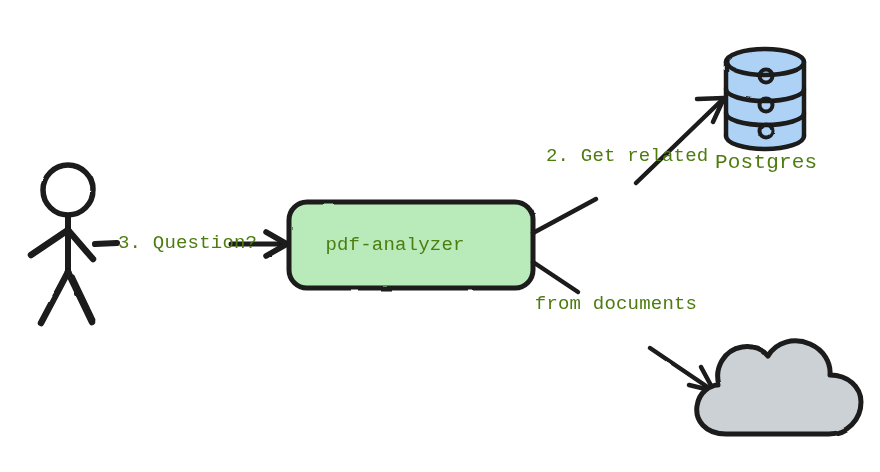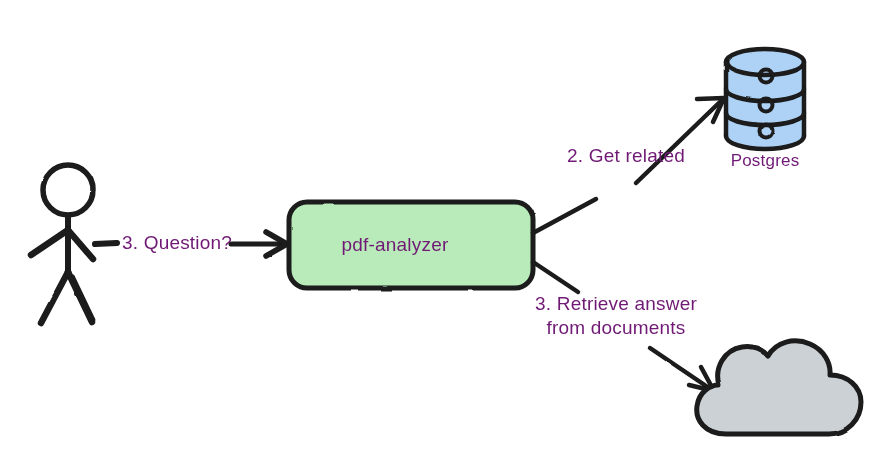--- a/index.html
+++ b/index.html
@@ -17,42 +17,42 @@
   }
   #canvas svg.layer {
     position: absolute;
     left: 0;
     top: 0;
     width: 880px;
     height: 472px;
   }
   .hand-text {
     position: absolute;
-    font-family: Liberation Sans, sans-serif;
-    color: #701a75;
+    font-family: Liberation Mono, monospace;
+    color: #4d7c0f;
     white-space: pre;
     line-height: 1.28;
     letter-spacing: 0.2px;
     user-select: none;
   }
   .lbl-step {
     font-size: 19px;
     text-align: center;
   }
   .lbl-node {
     font-size: 19px;
     text-align: center;
   }
   .lbl-cloud {
     font-size: 24px;
     letter-spacing: 1.2px;
     text-align: center;
   }
   .lbl-db {
-    font-size: 17px;
+    font-size: 21px;
     text-align: center;
   }
 </style>
 </head>
 <body>
 
 <div id="canvas">
 
   <svg class="layer" viewBox="0 0 880 472">
     <defs>
@@ -127,20 +127,19 @@
 
   <div class="hand-text lbl-step" style="left:118px; top:231px; width:118px;">3. Question?</div>
 
   <div class="hand-text lbl-node" style="left:273px; top:233px; width:244px;">pdf-analyzer</div>
 
   <div style="position:absolute; left:546px; top:144px; width:160px;">
     <div class="hand-text lbl-step" style="position:static; width:160px;">2. Get related</div>
   </div>
 
   <div style="position:absolute; left:518px; top:292px; width:196px;">
-    <div class="hand-text lbl-step" style="position:static; width:196px;">3. Retrieve answer</div>
     <div class="hand-text lbl-step" style="position:static; width:196px;">from documents</div>
   </div>
 
   <div class="hand-text lbl-db" style="left:715px; top:150px; width:100px;">Postgres</div>
 
 
 </div>
 
 </body></html>

